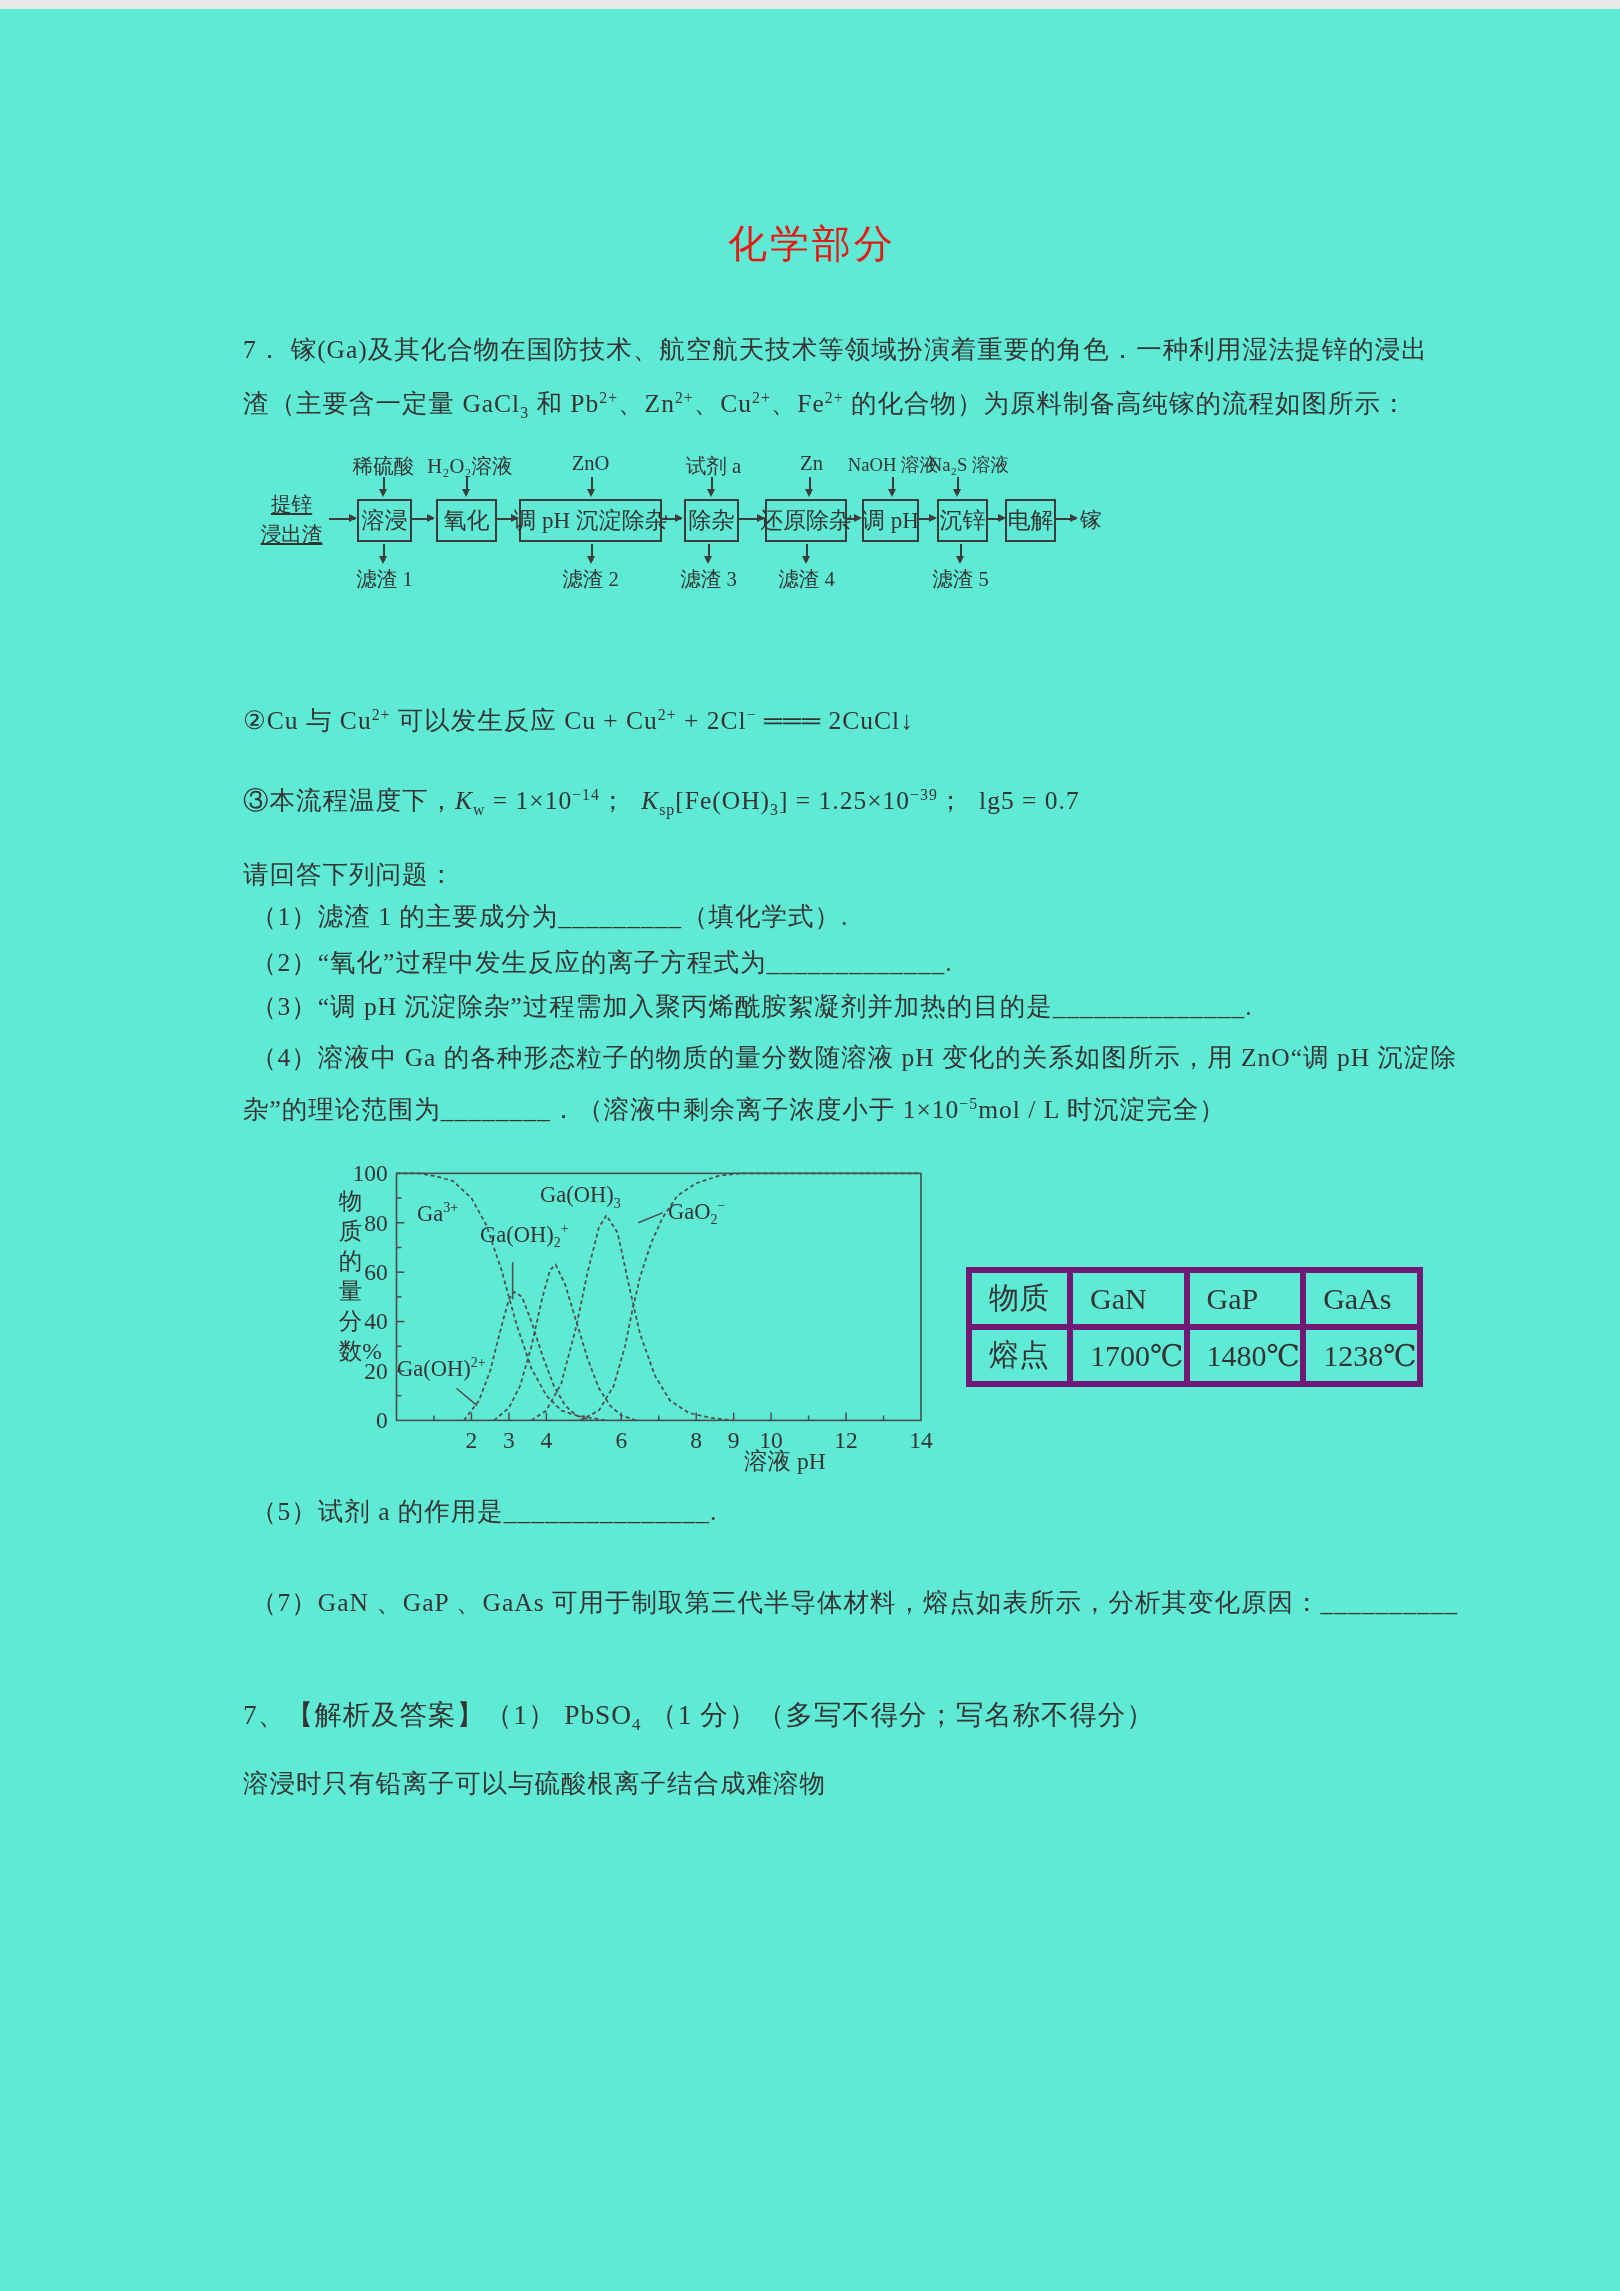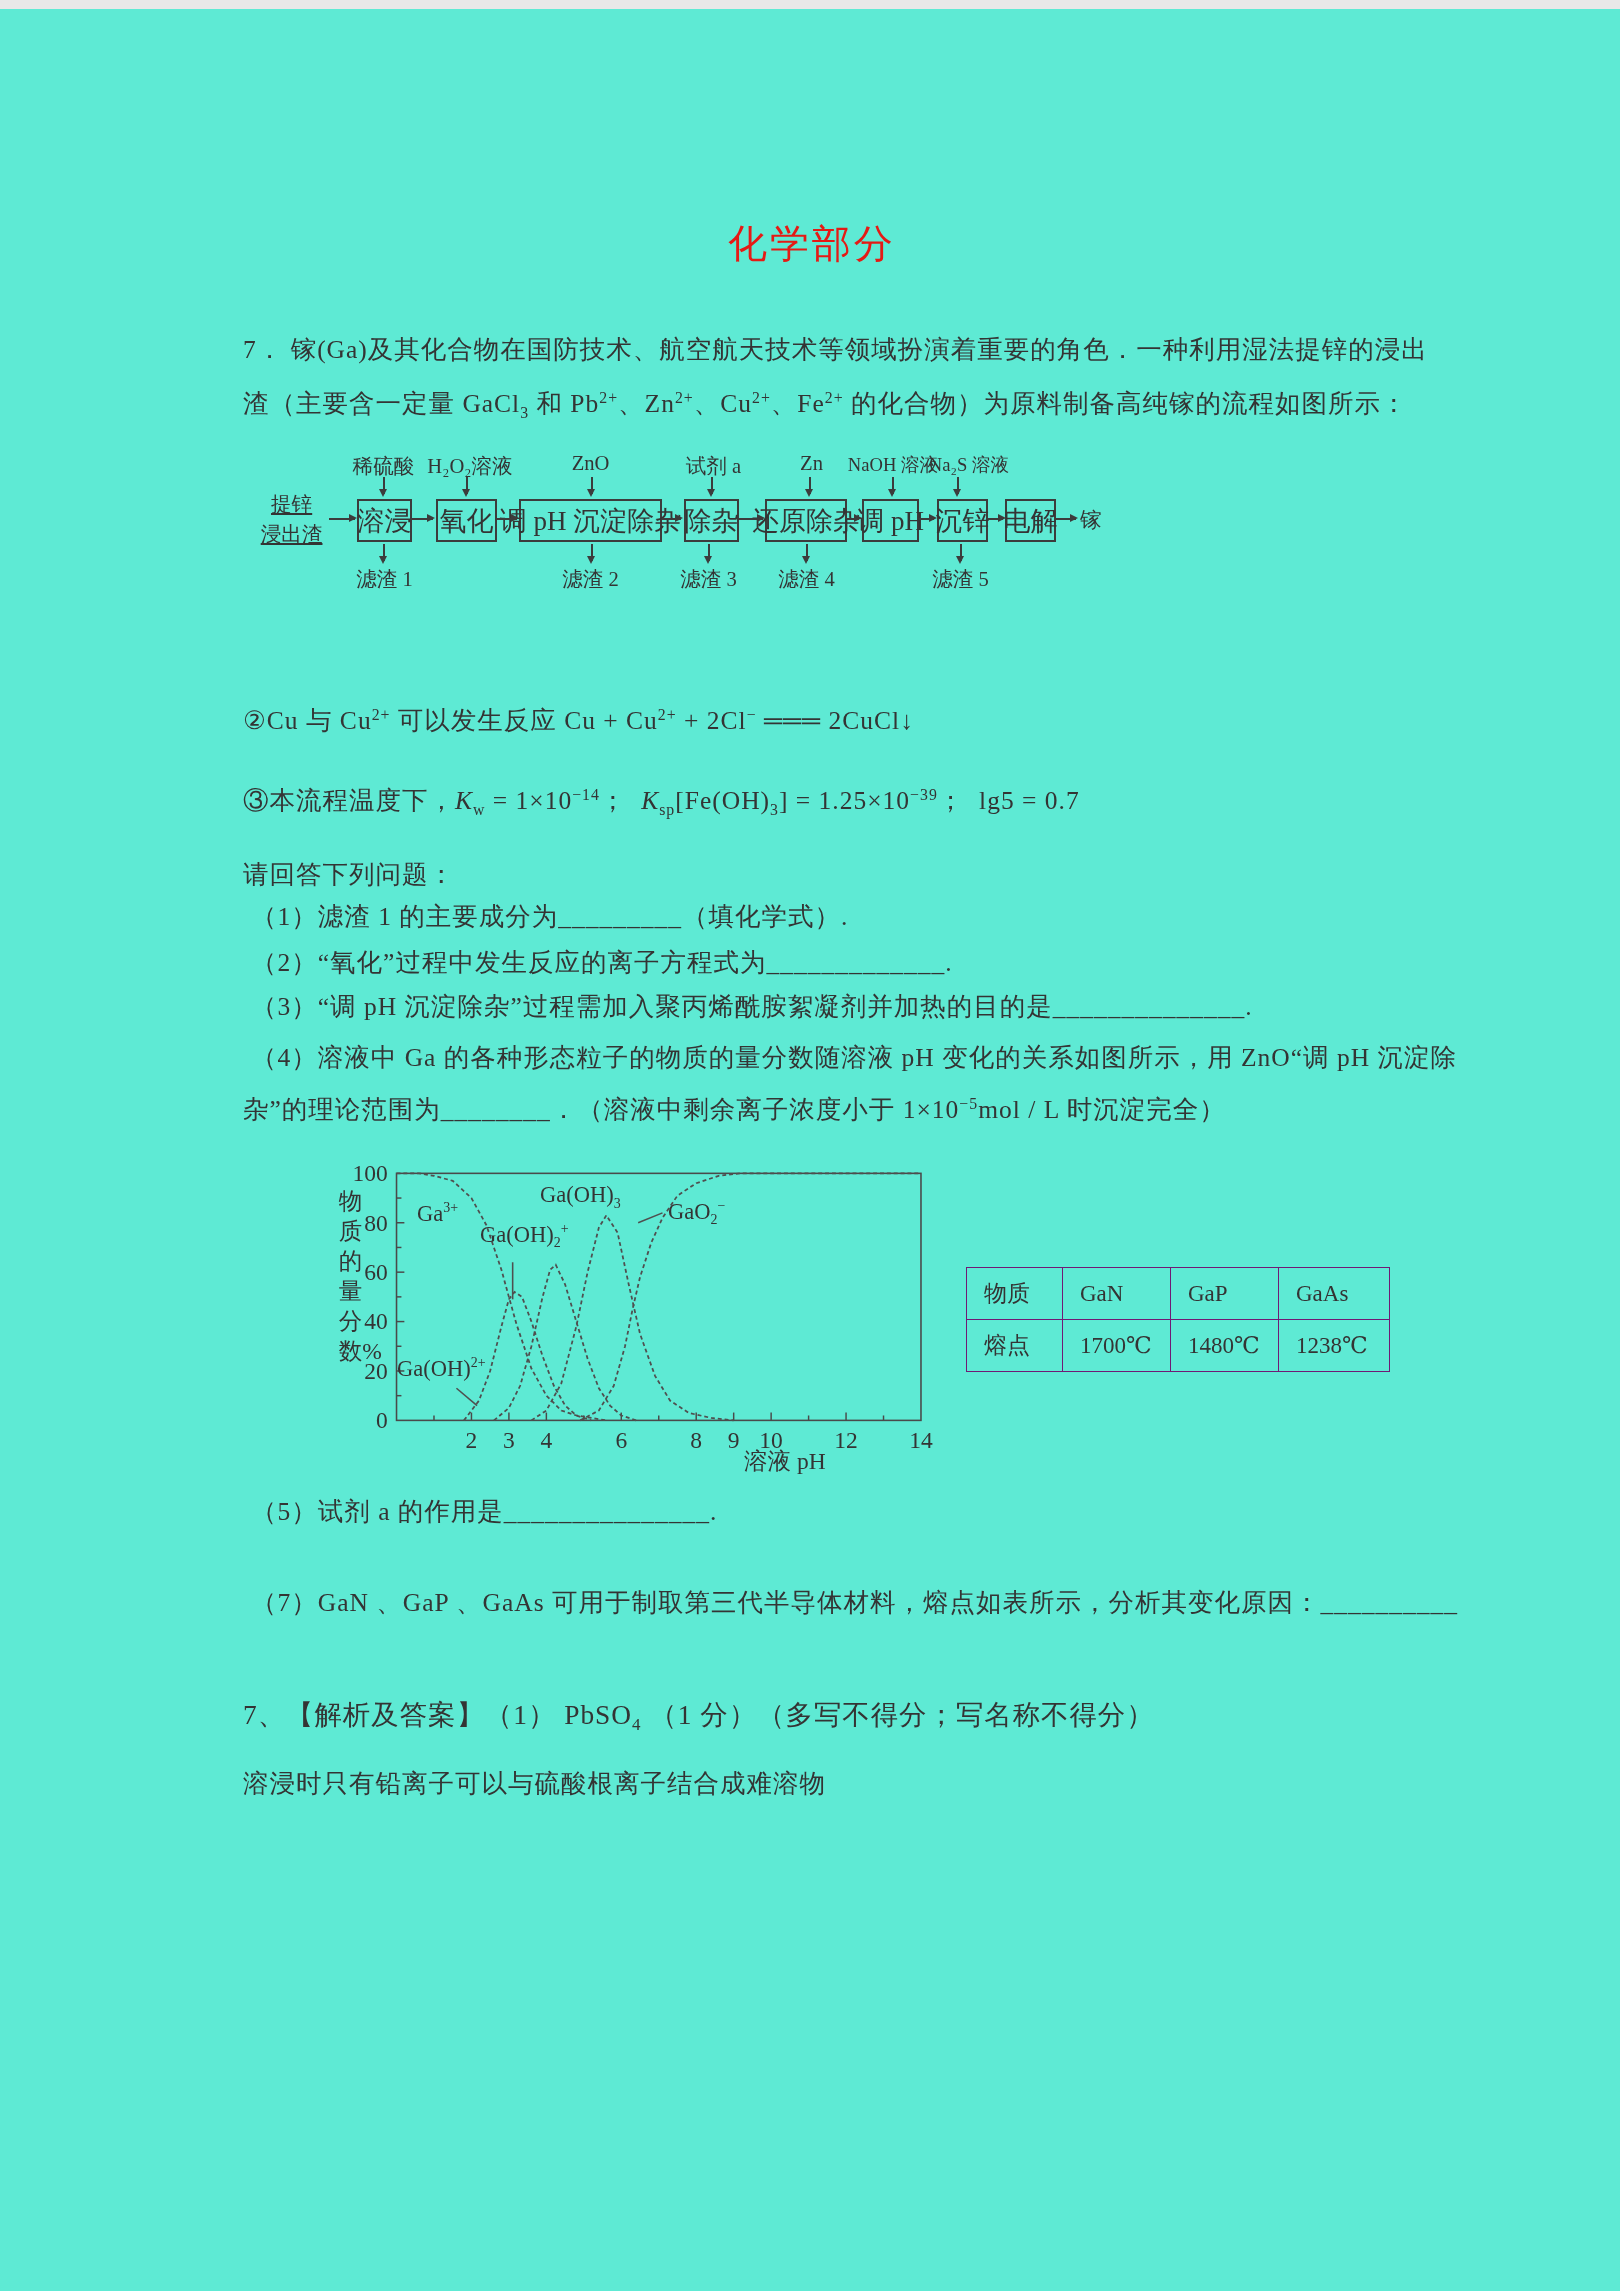--- a/index.html
+++ b/index.html
@@ -5,21 +5,21 @@
   html,body{margin:0;padding:0;background:#e8e8e8;}
   .page{position:relative;width:1620px;height:2292px;background:#5eead4;margin:9px auto;
         font-family:"Liberation Serif","DejaVu Serif",serif;color:#343434;overflow:hidden;}
   .line{position:absolute;white-space:nowrap;font-size:25.5px;letter-spacing:1px;}
   sup{font-size:0.62em;} sub{font-size:0.62em;}
   .title{position:absolute;left:728px;top:208px;font-size:39px;letter-spacing:2.9px;
          font-family:"Liberation Sans","DejaVu Sans",sans-serif;}
   
   .flow{position:absolute;left:225px;top:431px;width:1127px;height:167px;}
   .fbox{position:absolute;top:59px;height:43px;border:2px solid #3c3c3c;display:flex;
-        align-items:center;justify-content:center;font-size:27px;white-space:nowrap;box-sizing:border-box;}
+        align-items:center;justify-content:center;font-size:23px;white-space:nowrap;box-sizing:border-box;}
   .flabel{position:absolute;top:11.8px;font-size:20.6px;text-align:center;white-space:nowrap;}
   .frlabel{position:absolute;top:125px;font-size:20.6px;text-align:center;white-space:nowrap;width:69px;}
   .harrow{position:absolute;top:78px;height:0;border-top:2px solid #3c3c3c;}
   .harrow::after{content:"";position:absolute;right:-2.9px;top:-5.9px;width:0;height:0;
         border-left:8.8px solid #3c3c3c;border-top:4.9px solid transparent;border-bottom:4.9px solid transparent;}
   .varrow{position:absolute;width:0;border-left:2px solid #3c3c3c;}
   .varrow::after{content:"";position:absolute;bottom:-2.9px;left:-5.9px;width:0;height:0;
         border-top:8.8px solid #3c3c3c;border-left:4.9px solid transparent;border-right:4.9px solid transparent;}
   .va-in{top:37px;height:16.7px;} .va-out{top:104px;height:16.7px;}
   .feed{position:absolute;left:21.6px;top:49px;width:90px;font-size:20.6px;text-align:center;line-height:30px;text-decoration:underline;}
@@ -28,21 +28,21 @@
   .chart{position:absolute;left:323px;top:1132px;width:647px;height:348px;}
   .chart svg{position:absolute;left:0;top:0;}
   .ylab{position:absolute;left:15.7px;top:45px;width:27.4px;font-size:23.5px;line-height:30px;
         word-break:break-all;text-align:left;font-family:Liberation Serif, serif;}
   .xlab{position:absolute;left:421px;top:304px;font-size:23.5px;}
   .ann{position:absolute;font-size:22.5px;white-space:nowrap;font-family:"Liberation Serif","DejaVu Serif",serif;}
   .a0{left:94px;top:59px;} .a1{left:157px;top:80px;} .a2{left:74px;top:214px;}
   .a3{left:217px;top:41px;} .a4{left:345px;top:57px;}
   
   .mtable{position:absolute;left:966px;top:1258px;border-collapse:collapse;}
-  .mtable td{border:1px solid #701a75;font-size:23px;padding:0 0 0 17px;height:51px;}
+  .mtable td{border:6px solid #701a75;font-size:30px;padding:0 0 0 17px;height:51px;}
   .c0{width:78px;} .c1{width:90px;border-radius:6px;} .c2{width:90px;} .c3{width:93px;}
 </style>
 </head>
 <body>
 
 <div class="page">
 
   <div class="title" style="color: rgb(229, 26, 21);">化学部分</div>
 
   <div class="line" style="left:243px;top:323px;">7．  镓(Ga)及其化合物在国防技术、航空航天技术等领域扮演着重要的角色．一种利用湿法提锌的浸出</div>

